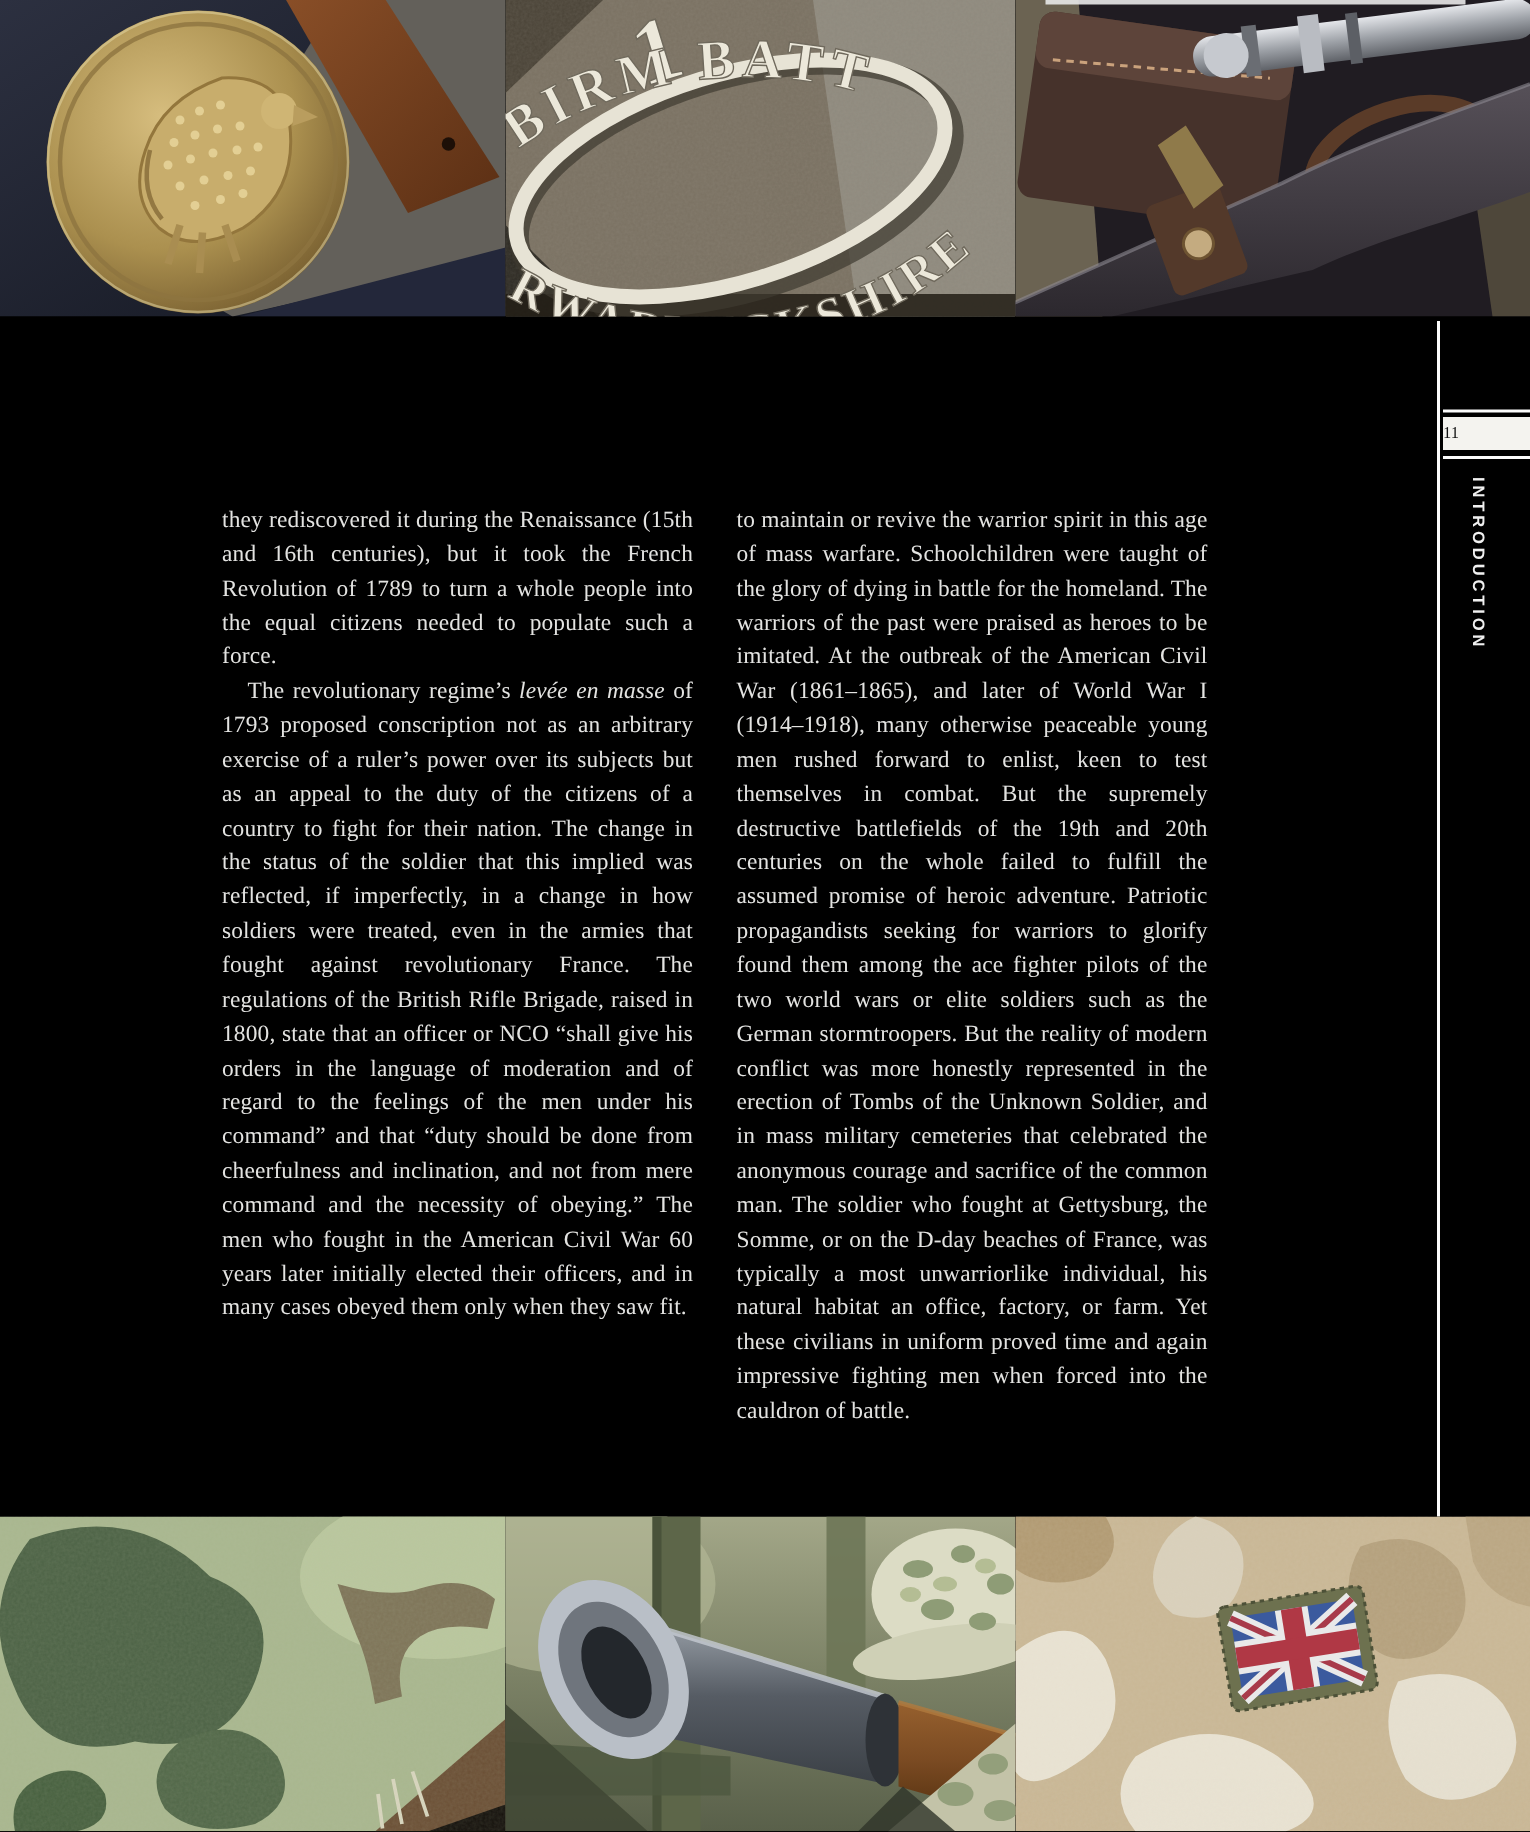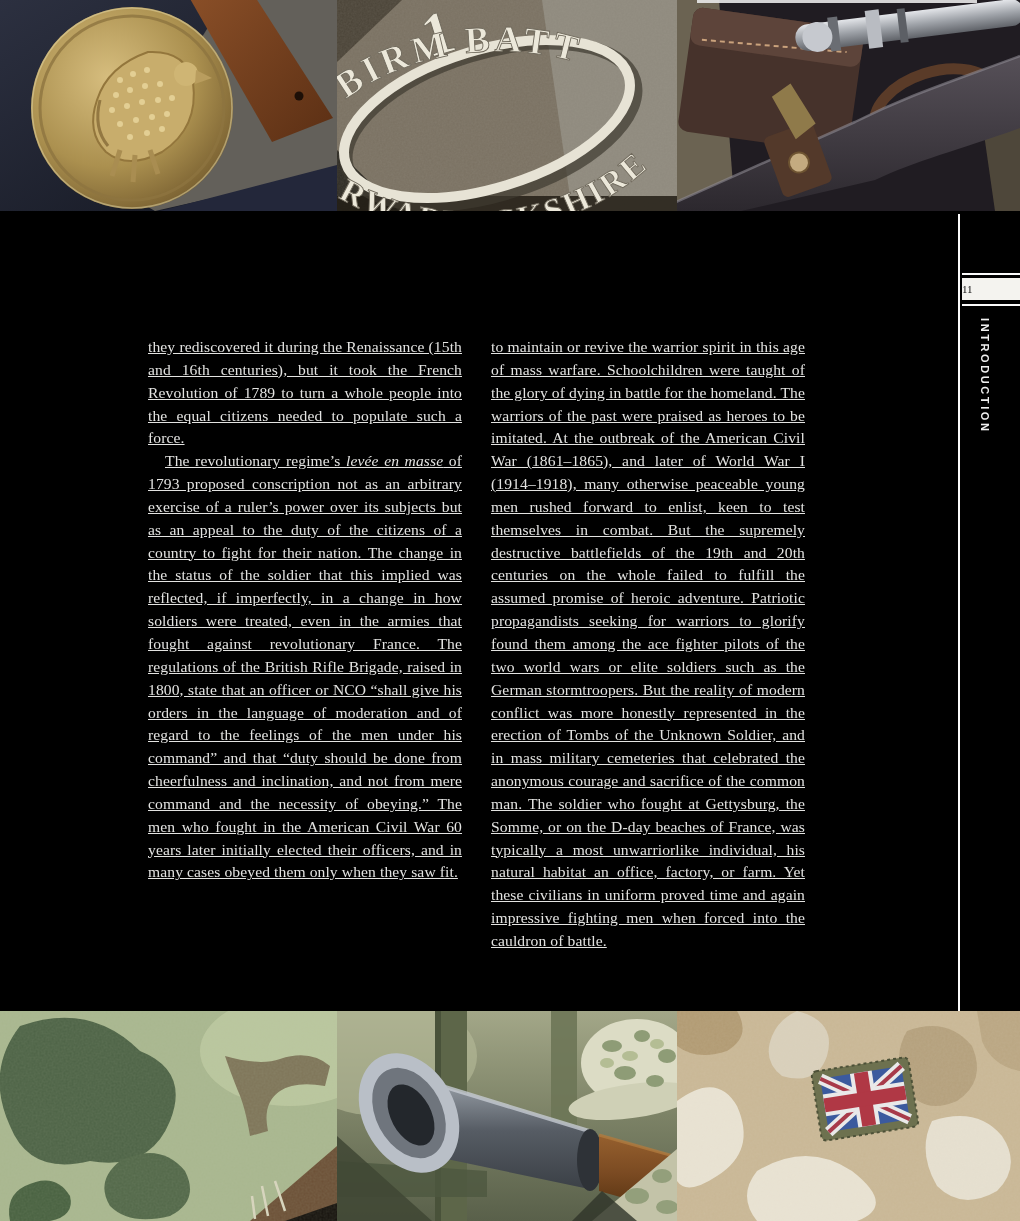--- a/index.html
+++ b/index.html
@@ -8,21 +8,21 @@
   .band{position:absolute;left:0;width:1020px;display:flex;}
   .band-top{top:0;height:211px;}
   .band-bottom{top:1011px;height:210px;}
   .band svg{display:block;height:100%;flex:0 0 auto;}
 
   
   .textcols{position:absolute;left:148px;top:336px;width:658px;display:flex;gap:29px;
             color:#e3e3e1;font-size:15.6px;line-height:22.85px;text-align:justify;
             letter-spacing:0.1px;}
   .col{width:314px;}
-  .col p{margin:0;padding:0;text-decoration:underline;}
+  .col p{margin:0;padding:0;}
   p.indent{text-indent:17px;}
   p.cont{text-align-last:justify;}
   .ital{font-style:italic;}
 
   
   .vrule{position:absolute;left:958px;top:214px;width:2px;height:797px;background:#fbfbfb;}
   .tab-rule{position:absolute;left:962px;width:58px;height:2px;background:#fbfbfb;}
   .tab-rule-a{top:273px;}
   .tab-rule-b{top:304px;}
   .pagenum{position:absolute;left:962px;top:278px;width:80px;height:22px;background:#f4f3ef;

